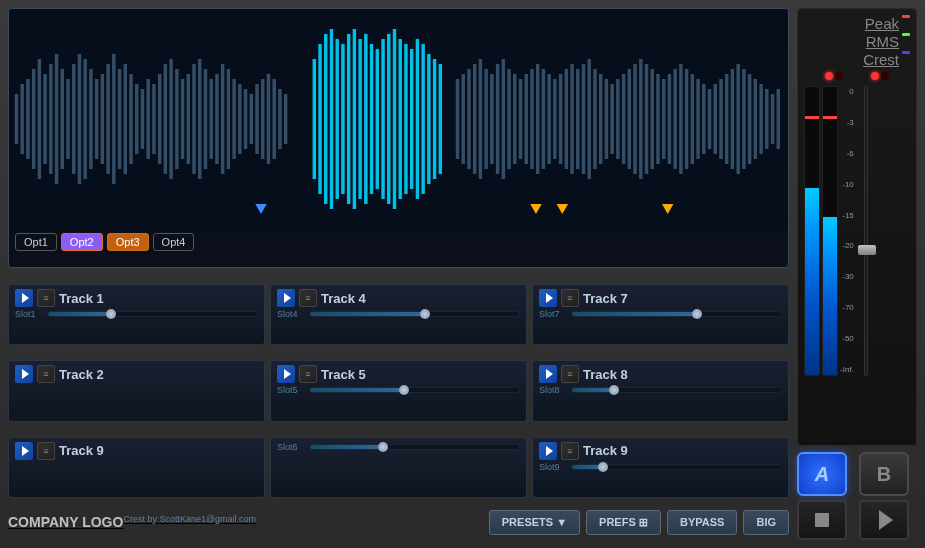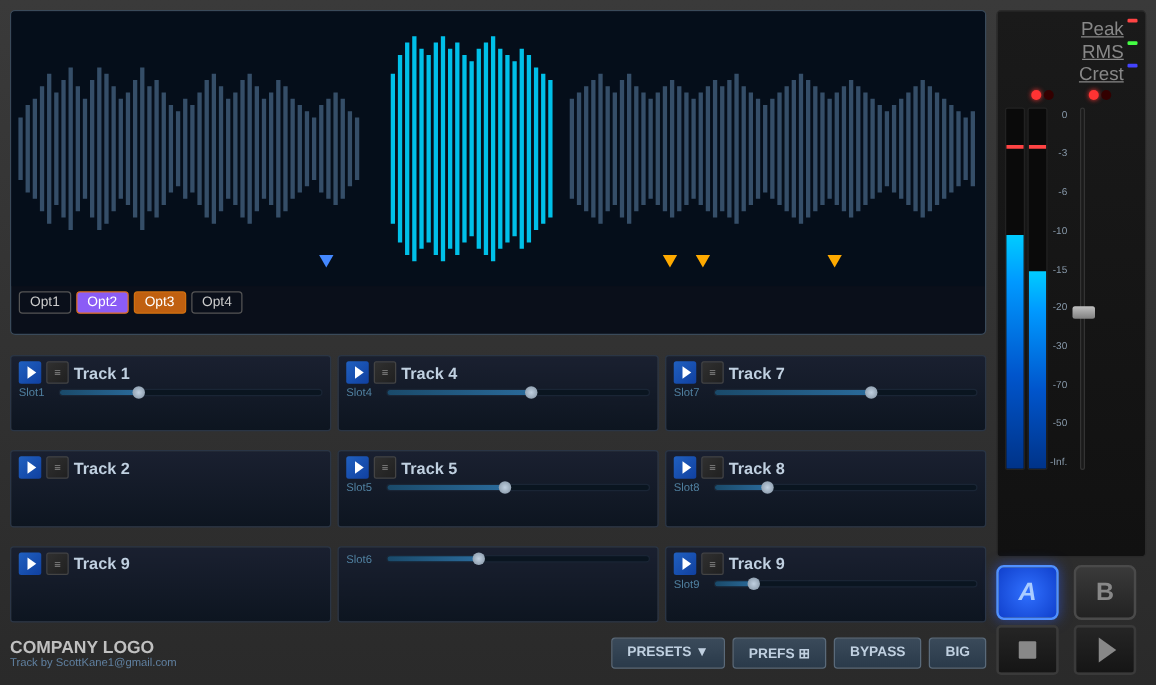--- a/index.html
+++ b/index.html
@@ -185,21 +185,21 @@
     
     .bottom-bar {
       display: flex;
       align-items: center;
       justify-content: space-between;
       height: 36px;
     }
 
     .company-logo {
       display: flex;
-      flex-direction: column;
+      text-decoration: underline;
     }
     .company-name {
       color: #c0c0c0;
       font-size: 14px;
       font-weight: bold;
     }
     .company-sub {
       color: #6080a0;
       font-size: 9px;
     }
@@ -701,21 +701,21 @@
             <div class="track-slider-thumb" style="left:15%"></div>
           </div>
         </div>
       </div>
 
     </div>
 
     <div class="bottom-bar">
       <div class="company-logo">
         <span class="company-name">COMPANY LOGO</span>
-        <span class="company-sub">Track by ScottKane1@gmail.com</span>
+        <span class="company-sub">Crest by ScottKane1@gmail.com</span>
       </div>
       <div class="bottom-buttons">
         <button class="bottom-btn">PRESETS ▼</button>
         <button class="bottom-btn">PREFS ⊞</button>
         <button class="bottom-btn">BYPASS</button>
         <button class="bottom-btn">BIG</button>
       </div>
     </div>
 
   </div>

